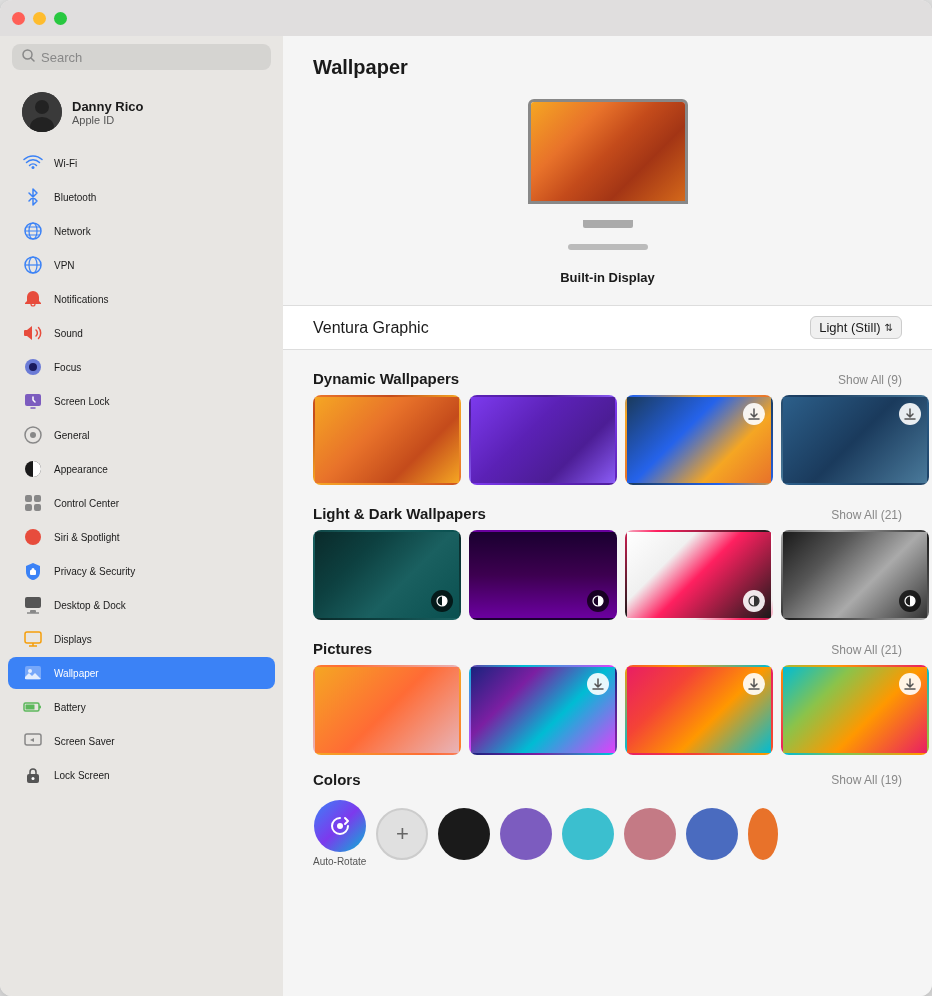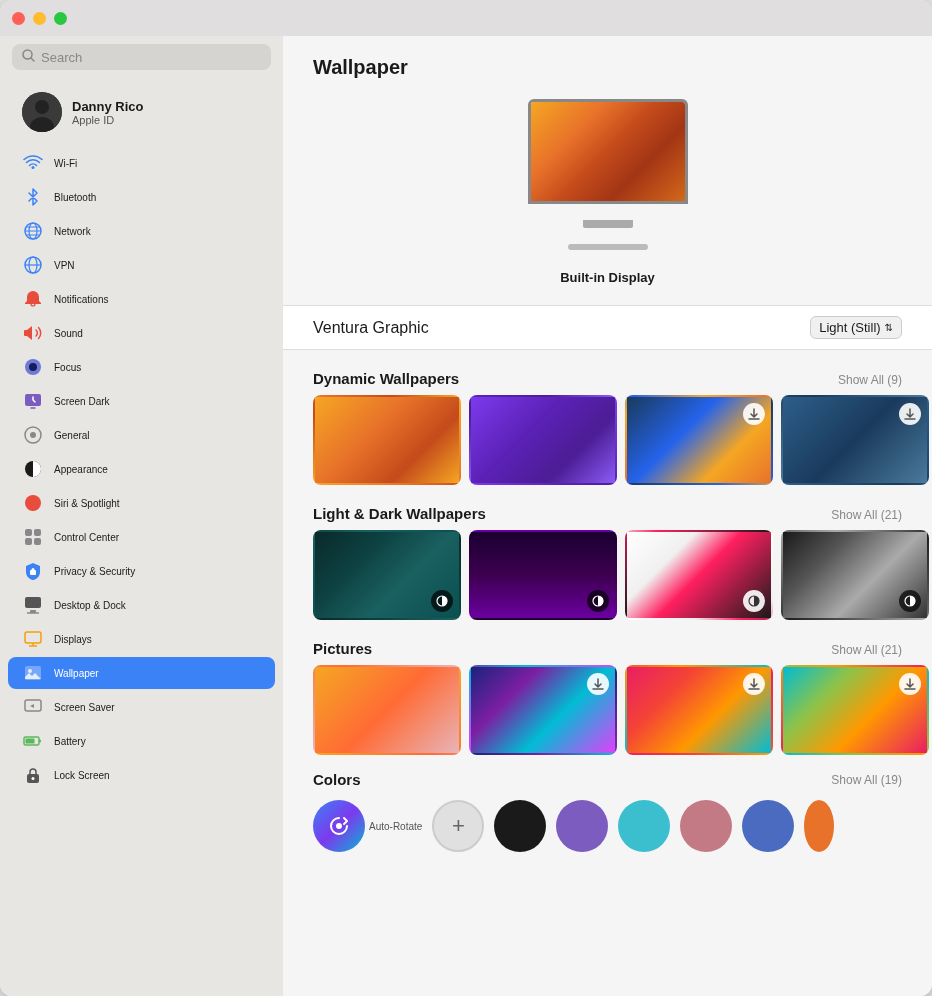--- a/index.html
+++ b/index.html
@@ -350,21 +350,21 @@
       justify-content: center;
       gap: 4px;
     }
     .color-circle {
       width: 52px;
       height: 52px;
       border-radius: 50%;
     }
     .auto-rotate-item {
       display: flex;
-      flex-direction: row;
+      flex-direction: column;
       align-items: center;
       gap: 4px;
       cursor: pointer;
     }
     .auto-rotate-circle {
       width: 52px;
       height: 52px;
       border-radius: 50%;
       background: linear-gradient(135deg, #3b82f6 0%, #7c3aed 50%, #06b6d4 100%);
       display: flex;
@@ -509,21 +509,21 @@
       </div>
 
       <div class="sidebar-item">
         <div class="item-icon">
           <svg viewBox="0 0 20 20" fill="none">
             <rect x="2" y="3" width="16" height="12" rx="2" fill="#7c5cbf"></rect>
             <path d="M8 17h4" stroke="#7c5cbf" stroke-width="1.5" stroke-linecap="round"></path>
             <path d="M10 9V6M10 9l2 2" stroke="white" stroke-width="1.5" stroke-linecap="round"></path>
           </svg>
         </div>
-        <span class="item-label">Screen Dark</span>
+        <span class="item-label">Screen Lock</span>
       </div>
 
       <div class="sidebar-item">
         <div class="item-icon">
           <svg viewBox="0 0 20 20" fill="none">
             <circle cx="10" cy="10" r="8" stroke="#888" stroke-width="1.5"></circle>
             <circle cx="10" cy="10" r="3" fill="#888"></circle>
           </svg>
         </div>
         <span class="item-label">General</span>
@@ -532,52 +532,52 @@
       <div class="sidebar-item">
         <div class="item-icon">
           <svg viewBox="0 0 20 20" fill="none">
             <circle cx="10" cy="10" r="8" fill="#1a1a1a"></circle>
             <path d="M10 2a8 8 0 010 16V2z" fill="white"></path>
           </svg>
         </div>
         <span class="item-label">Appearance</span>
       </div>
 
+
+      <div class="sidebar-item">
+        <div class="item-icon">
+          <svg viewBox="0 0 20 20" fill="none">
+            <rect x="2" y="2" width="7" height="7" rx="2" fill="#888"></rect>
+            <rect x="11" y="2" width="7" height="7" rx="2" fill="#888"></rect>
+            <rect x="2" y="11" width="7" height="7" rx="2" fill="#888"></rect>
+            <rect x="11" y="11" width="7" height="7" rx="2" fill="#888"></rect>
+          </svg>
+        </div>
+        <span class="item-label">Control Center</span>
+      </div>
 
       <div class="sidebar-item">
         <div class="item-icon">
           <svg viewBox="0 0 20 20" fill="none">
             <circle cx="10" cy="10" r="8" fill="url(#siriGrad)"></circle>
             <defs>
               <linearGradient id="siriGrad" x1="2" y1="2" x2="18" y2="18">
                 <stop offset="0%" stop-color="#e74c3c"></stop>
                 <stop offset="50%" stop-color="#8e44ad"></stop>
                 <stop offset="100%" stop-color="#3498db"></stop>
               </linearGradient>
             </defs>
           </svg>
         </div>
         <span class="item-label">Siri &amp; Spotlight</span>
       </div>
 
       <div class="sidebar-item">
         <div class="item-icon">
           <svg viewBox="0 0 20 20" fill="none">
-            <rect x="2" y="2" width="7" height="7" rx="2" fill="#888"></rect>
-            <rect x="11" y="2" width="7" height="7" rx="2" fill="#888"></rect>
-            <rect x="2" y="11" width="7" height="7" rx="2" fill="#888"></rect>
-            <rect x="11" y="11" width="7" height="7" rx="2" fill="#888"></rect>
-          </svg>
-        </div>
-        <span class="item-label">Control Center</span>
-      </div>
-
-      <div class="sidebar-item">
-        <div class="item-icon">
-          <svg viewBox="0 0 20 20" fill="none">
             <path d="M10 2L3 5v6c0 4 3.1 7.4 7 8 3.9-.6 7-4 7-8V5l-7-3z" fill="#3b82f6"></path>
             <rect x="7" y="9" width="6" height="5" rx="1" fill="white"></rect>
             <circle cx="10" cy="8.5" r="1.5" fill="white"></circle>
           </svg>
         </div>
         <span class="item-label">Privacy &amp; Security</span>
       </div>
 
       <div class="sidebar-item">
         <div class="item-icon">
@@ -608,36 +608,36 @@
             <circle cx="7" cy="8" r="2" fill="white" opacity="0.8"></circle>
             <path d="M2 14l4-4 3 3 3-3 6 6H2z" fill="white" opacity="0.8"></path>
           </svg>
         </div>
         <span class="item-label">Wallpaper</span>
       </div>
 
       <div class="sidebar-item">
         <div class="item-icon">
           <svg viewBox="0 0 20 20" fill="none">
-            <rect x="2" y="3" width="16" height="11" rx="2" stroke="#888" stroke-width="1.5" fill="none"></rect>
-            <path d="M7 9l4-2v4l-4-2z" fill="#888"></path>
-          </svg>
-        </div>
-        <span class="item-label">Screen Saver</span>
-      </div>
-
-      <div class="sidebar-item">
-        <div class="item-icon">
-          <svg viewBox="0 0 20 20" fill="none">
             <rect x="1" y="6" width="15" height="8" rx="1.5" stroke="#5cb85c" stroke-width="1.5" fill="none"></rect>
             <rect x="16" y="8.5" width="2" height="3" rx="1" fill="#5cb85c"></rect>
             <rect x="2.5" y="7.5" width="9" height="5" rx="0.5" fill="#5cb85c"></rect>
           </svg>
         </div>
         <span class="item-label">Battery</span>
+      </div>
+
+      <div class="sidebar-item">
+        <div class="item-icon">
+          <svg viewBox="0 0 20 20" fill="none">
+            <rect x="2" y="3" width="16" height="11" rx="2" stroke="#888" stroke-width="1.5" fill="none"></rect>
+            <path d="M7 9l4-2v4l-4-2z" fill="#888"></path>
+          </svg>
+        </div>
+        <span class="item-label">Screen Saver</span>
       </div>
 
       <div class="sidebar-item">
         <div class="item-icon">
           <svg viewBox="0 0 20 20" fill="none">
             <rect x="4" y="9" width="12" height="9" rx="2" fill="#555"></rect>
             <path d="M7 9V7a3 3 0 016 0v2" stroke="#555" stroke-width="1.5" stroke-linecap="round"></path>
             <circle cx="10" cy="13.5" r="1.5" fill="white"></circle>
           </svg>
         </div>

